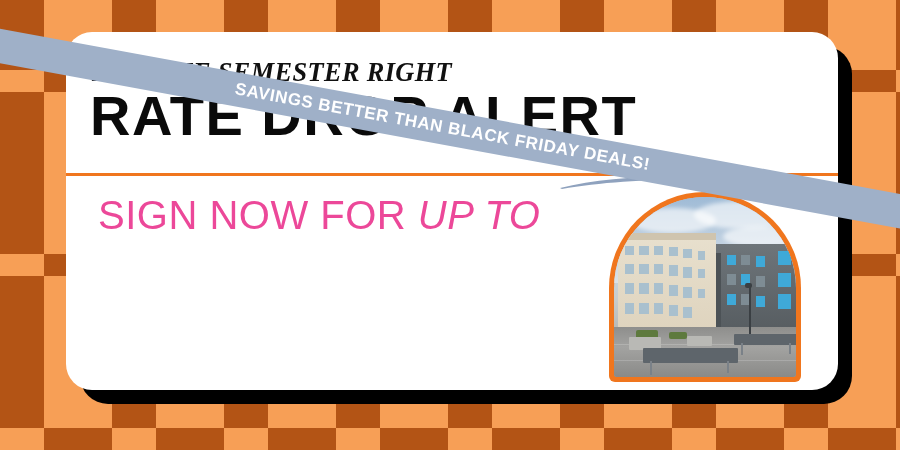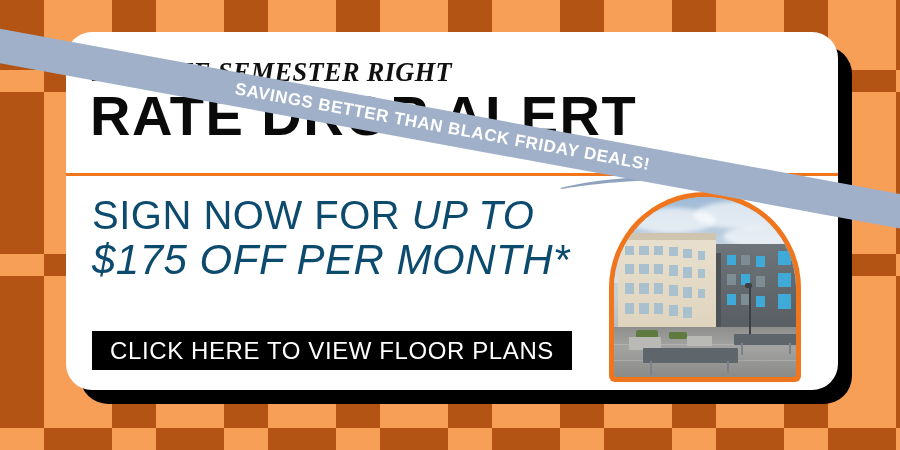--- a/index.html
+++ b/index.html
@@ -117,23 +117,23 @@
     left: 0;
     top: 141px;
     width: 100%;
     height: 3px;
     background: #F0761E;
   }
 
   
   .offer {
     position: absolute;
-    left: 26px;
+    left: 32px;
     top: 162px;
-    color: #0c4a6e;
+    color: #ec4899;
     white-space: nowrap;
   }
   .offer .line1 {
     font-size: 40px;
     font-weight: 400;
     letter-spacing: 0.5px;
     line-height: 1.08;
   }
   .offer .line2 {
     font-size: 42px;
@@ -331,25 +331,23 @@
         </svg>
       </div>
     </div>
 
     <div class="rule"></div>
 
     <div class="offer">
       <div class="line1">
         <span>SIGN NOW FOR </span><span class="ital">UP TO</span>
       </div>
-      <div class="line2">$175 OFF PER MONTH*</div>
     </div>
 
 
-    <button class="cta">CLICK HERE TO VIEW FLOOR PLANS</button>
 
     <div class="photo-frame">
       <div class="photo">
         <div class="ph-sky"></div>
         <div class="ph-cloud" style="left:8%;top:6%;width:48%;height:14%"></div>
         <div class="ph-cloud" style="left:44%;top:2%;width:56%;height:16%"></div>
         <div class="ph-cloud" style="left:60%;top:16%;width:44%;height:12%"></div>
 
         <div class="ph-bldg-right"></div>
         <div class="ph-bldg-mid"></div>

